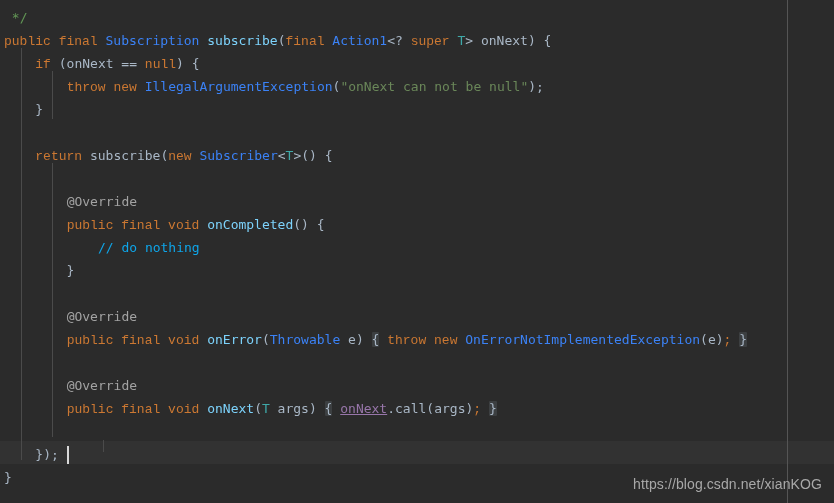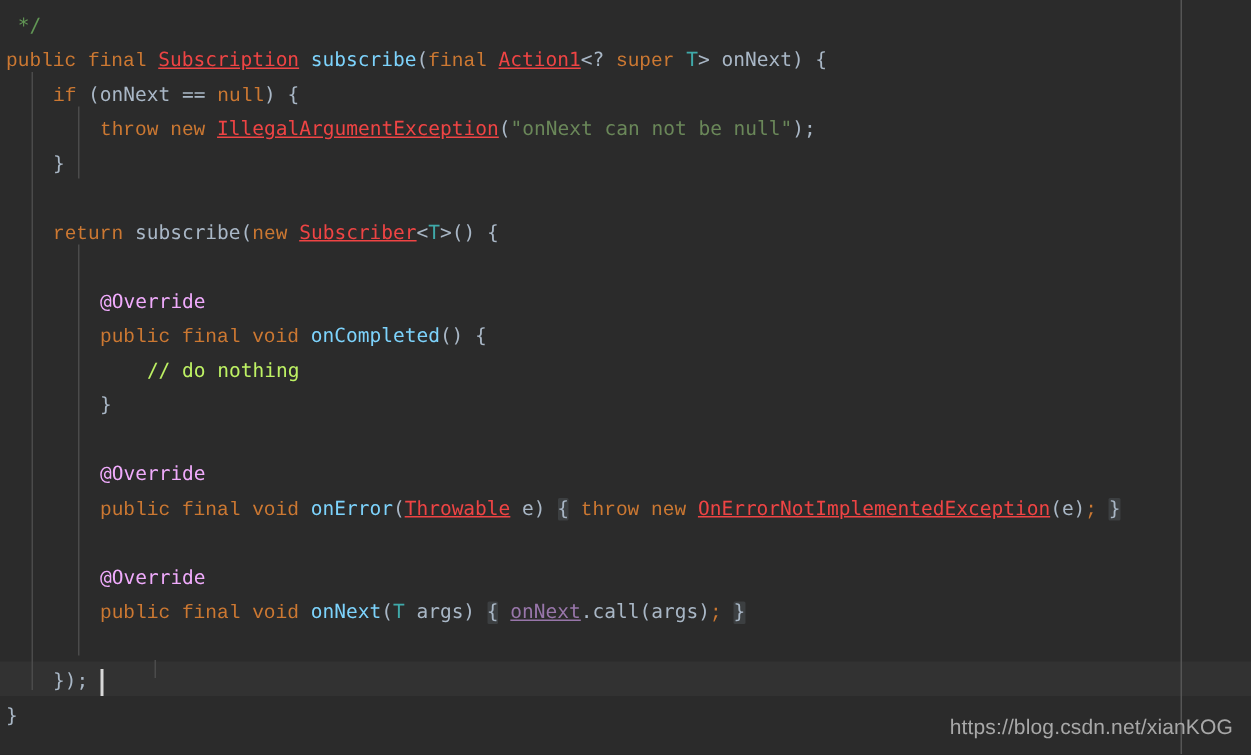--- a/index.html
+++ b/index.html
@@ -58,26 +58,26 @@
   .line {
     height: 23px;
     padding-left: 4px;
     white-space: pre;
     position: relative;
   }
 
   
   .kw       { color: #cc7832; font-family: Liberation Mono, monospace; }
   .cmt      { color: #629755; }
-  .lcmt     { color: #bef264; }
+  .lcmt     { color: #0ea5e9; }
   .str      { color: #6a8759; }
-  .cls      { color: #ef4444; text-decoration: underline; }
+  .cls      { color: #3b82f6; }
   .typ      { color: #3fa9a9; }
   .mth      { color: #7dd3fc; }
-  .anno     { color: #f0abfc; text-align: right; }
+  .anno     { color: #a3a3a3; text-align: right; }
   .pln      { color: #a9b7c6; }
   .fld      { color: #9876aa; text-decoration: underline; }
   .punc     { color: #a9b7c6; }
 
   
   .brace-box {
     background: #3c3f41;
     color: #a9b7c6;
     border-radius: 1px;
   }

